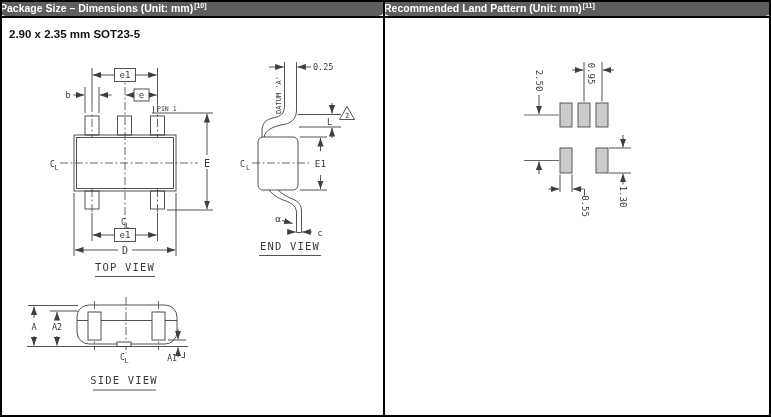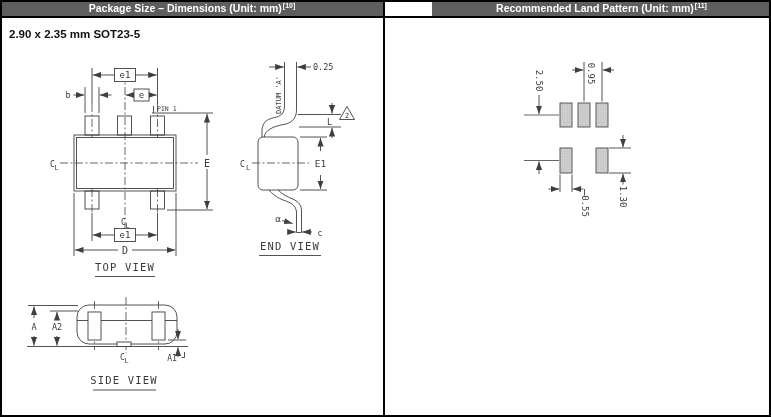--- a/index.html
+++ b/index.html
@@ -1,22 +1,22 @@
 <!DOCTYPE html>
 <html><head>
 <meta charset="utf-8">
 <style>
   html,body{margin:0;padding:0;background:#fff;overflow:hidden;}
   .page{position:relative;width:771px;height:417px;background:#fff;font-family:"Liberation Sans",sans-serif;}
   .frame{position:absolute;inset:0;border:2px solid #000;box-sizing:border-box;pointer-events:none;z-index:6;}
   .vdivider{position:absolute;left:383px;top:0;width:2px;height:417px;background:#000;z-index:5;}
   .header{position:absolute;left:0;top:0;width:771px;height:18px;display:flex;box-sizing:border-box;border-bottom:2px solid #000;z-index:4;}
-  .hcell{background:#5e5e5e;color:#fff;font-weight:bold;font-size:10.5px;display:flex;align-items:center;justify-content:center;white-space:nowrap;}
+  .hcell{background:#5e5e5e;color:#fff;font-weight:bold;font-size:10.5px;display:flex;align-items:center;white-space:nowrap;border-radius:6px;}
   .hcell-left{width:384px;}
-  .hcell-right{flex:1;margin-left:48px;}
+  .hcell-right{flex:1;}
   .hsup{font-size:7px;position:relative;top:-3px;margin-left:1px;}
   .subtitle{position:absolute;left:9px;top:28px;font-size:11.5px;font-weight:bold;color:#111;z-index:3;}
   svg.drawings{position:absolute;left:0;top:0;width:771px;height:417px;z-index:2;}
   .draw line,.draw path,.draw rect{stroke:#3f3f3f;stroke-width:0.9;fill:none;}
   .draw .cl{stroke-dasharray:8 2.5 2 2.5;stroke-width:0.8;}
   .draw .thin{stroke-width:0.8;}
   .draw rect.wh{fill:#fff;}
   .draw rect.pad{fill:url(#stip);stroke:#4a4a4a;}
   .draw text{fill:#3a3a3a;stroke:none;font-family:"DejaVu Sans Mono",monospace;}
   .vt{font-size:10.5px;letter-spacing:1.2px;}

